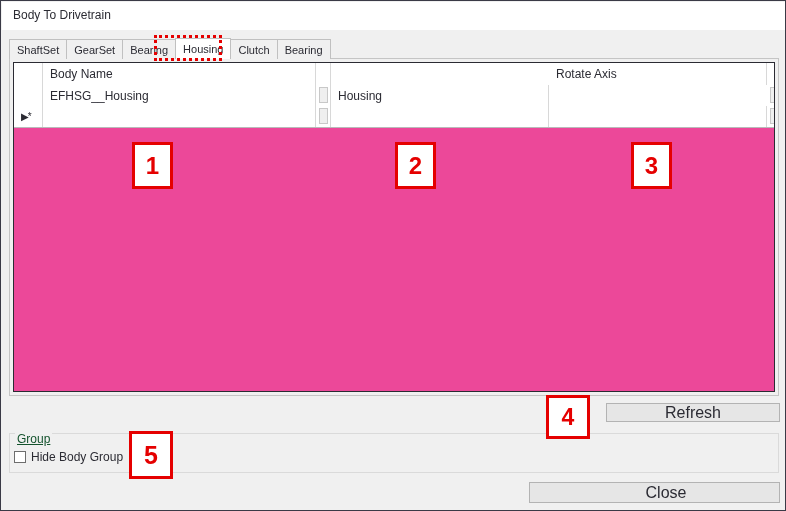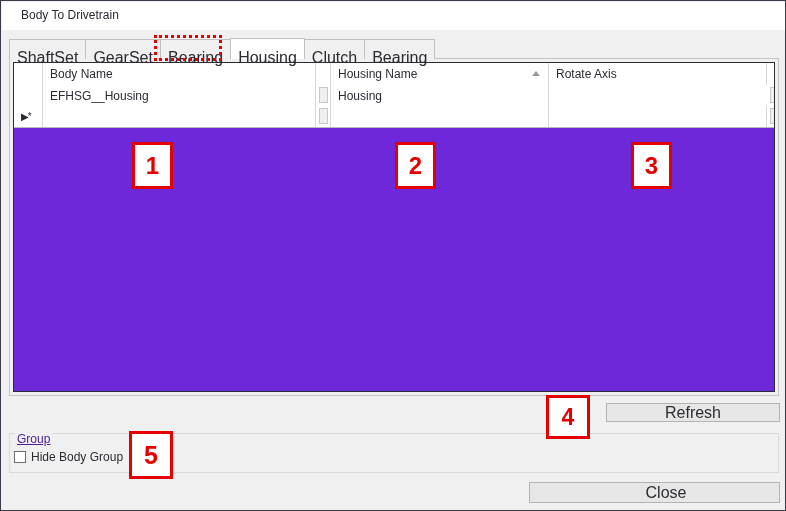--- a/index.html
+++ b/index.html
@@ -28,38 +28,37 @@
     width: 784px; height: 28px;
     background: #ffffff;
     box-sizing: border-box;
   }
   #titlebar .title-text {
     position: absolute;
     left: 11px; top: 6px;
     font-size: 12px;
     color: #2b2b33;
     white-space: nowrap;
-    margin-left: 8px;
   }
 
   
   #tabstrip {
     position: absolute;
     left: 8px; top: 37px;
     height: 21px;
     display: flex;
     align-items: flex-end;
     z-index: 4;
   }
   .tab {
     position: relative;
     height: 20px;
     line-height: 20px;
-    padding: 8px 7px;
-    font-size: 16px;
+    padding: 0 7px;
+    font-size: 11px;
     color: #2b2b33;
     background: #f0f0f0;
     border: 1px solid #c0c0c0;
     border-bottom: none;
     box-sizing: border-box;
     white-space: nowrap;
     margin-right: -1px;
   }
   .tab.selected {
     background: #ffffff;
@@ -86,21 +85,21 @@
     width: 770px; height: 338px;
     background: #f0f0f0;
     border: 1px solid #c5c5c5;
     box-sizing: border-box;
     padding: 3px;
   }
   #grid {
     position: relative;
     width: 100%;
     height: 100%;
-    background: #6d28d9;
+    background: #ec4899;
     border: 1px solid #2b2b33;
     box-sizing: border-box;
     overflow: hidden;
   }
   .grid-rowarea {
     position: absolute;
     left: 0; right: 0;
     background: #ffffff;
   }
   
@@ -191,21 +190,21 @@
     position: absolute;
     left: 8px; top: 432px;
     width: 770px; height: 40px;
     border: 1px solid #dadada;
     box-sizing: border-box;
   }
   #group-legend {
     position: absolute;
     left: 14px; top: 432px;
     font-size: 12px;
-    color: #4c1d95;
+    color: #14532d;
     background: #f0f0f0;
     padding: 0 2px;
     line-height: 13px;
     text-decoration: underline;
   }
   #hide-body-group {
     position: absolute;
     left: 13px; top: 449px;
     display: flex;
     align-items: center;
@@ -254,24 +253,20 @@
   </div>
   <div id="housing-highlight"></div>
 
   <div id="grid-panel">
     <div id="grid">
 
       <div class="grid-rowarea" id="grid-header">
         <div class="cell hdr col-sel"></div>
         <div class="cell hdr col-body cell-pad">Body Name</div>
         <div class="cell hdr col-gap1"></div>
-        <div class="cell hdr col-house cell-pad">
-          <span>Housing Name</span>
-          <span class="sort-arrow"></span>
-        </div>
         <div class="cell hdr col-rot cell-pad">Rotate Axis</div>
         <div class="cell hdr col-gap2"></div>
       </div>
 
       <div class="grid-rowarea" id="grid-row-1">
         <div class="cell body col-sel"></div>
         <div class="cell body col-body cell-pad">EFHSG__Housing</div>
         <div class="cell body col-gap1">
           <span class="mini-scroll"></span>
         </div>

